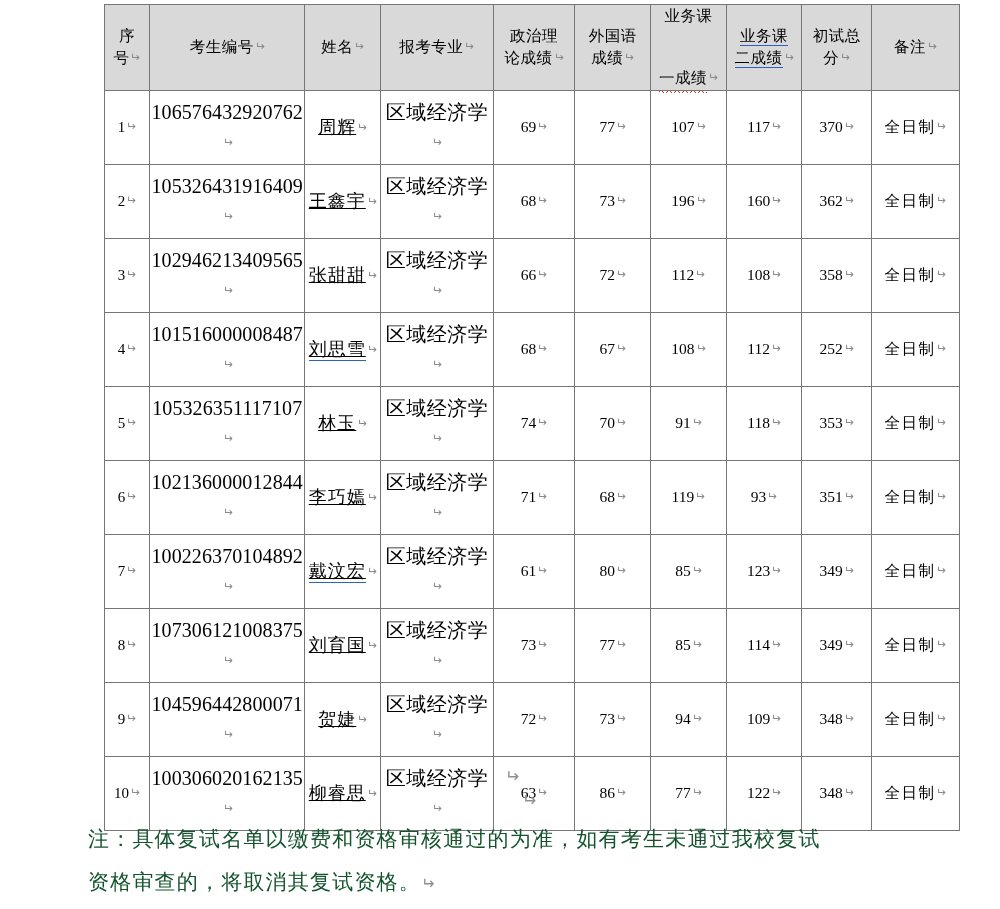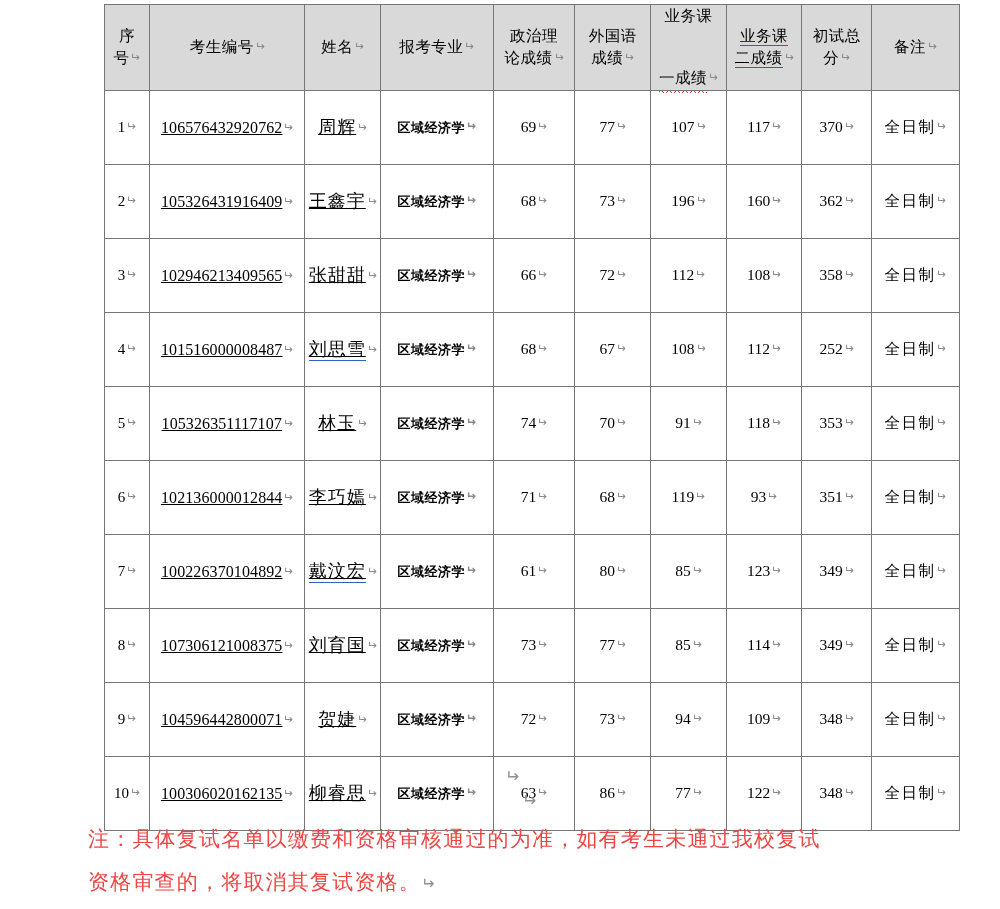--- a/index.html
+++ b/index.html
@@ -64,23 +64,23 @@
   thead th .l1, thead th .l2 {
     display: block;
     white-space: nowrap;
   }
 
   
   tbody td {
     height: 73px;
   }
   tbody td.seq      { font-size: 15px; }
-  tbody td.num      { font-size: 16px; letter-spacing: 0.1px; text-decoration: underline; }
+  tbody td.num      { font-size: 20px; letter-spacing: 0.1px; }
   tbody td.name     { font-size: 18px; letter-spacing: 1px; text-decoration: underline; }
-  tbody td.major    { font-size: 13px; letter-spacing: 0.5px; font-weight: bold; }
+  tbody td.major    { font-size: 20px; letter-spacing: 0.5px; }
   tbody td.score    { font-size: 15.5px; font-family: Liberation Serif, serif; }
   tbody td.remark   { font-size: 15.5px; letter-spacing: 1.5px; }
 
   
   col.c-seq    { width: 44px;  }
   col.c-num    { width: 152px; }
   col.c-name   { width: 74px;  }
   col.c-major  { width: 110px; }
   col.c-pol    { width: 80px;  }
   col.c-for    { width: 74px;  }
@@ -142,21 +142,21 @@
   
   .note {
     position: absolute;
     left: 88px;
     top: 818px;
     width: 830px;
     font-family: "DejaVu Serif", "Liberation Serif", serif;
     font-size: 21px;
     line-height: 43px;
     letter-spacing: 1.2px;
-    color: #ef4444;
+    color: #14532d;
     white-space: pre-wrap;
   }
   .note .endmark {
     color: #8f8f8f;
     font-family: "DejaVu Sans", sans-serif;
     font-size: 16px;
     letter-spacing: 0;
   }
   .note .endmark::before { content: "\21B5"; display: inline-block; transform: scaleX(-1); }
 </style>

